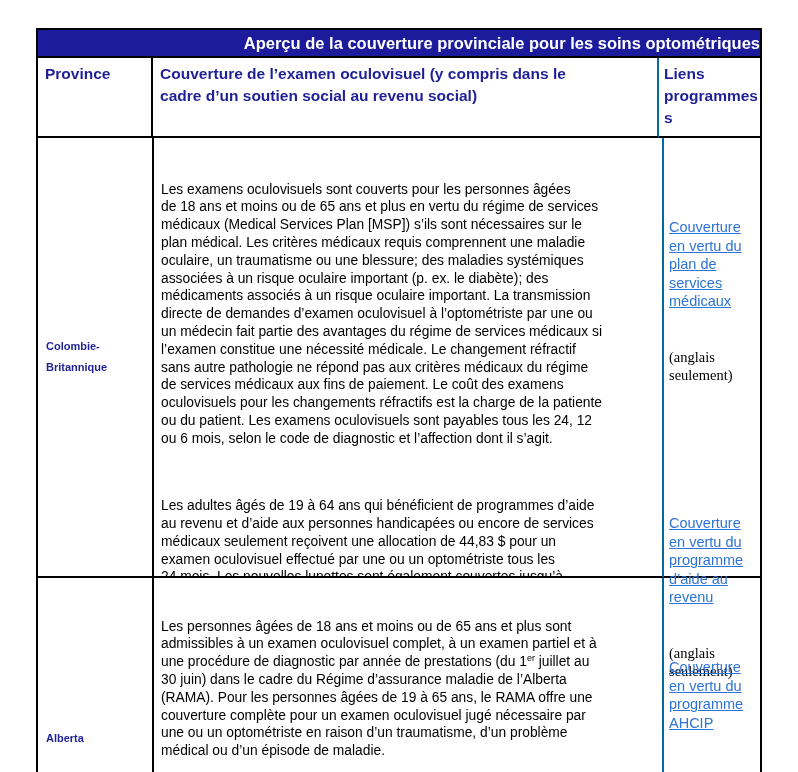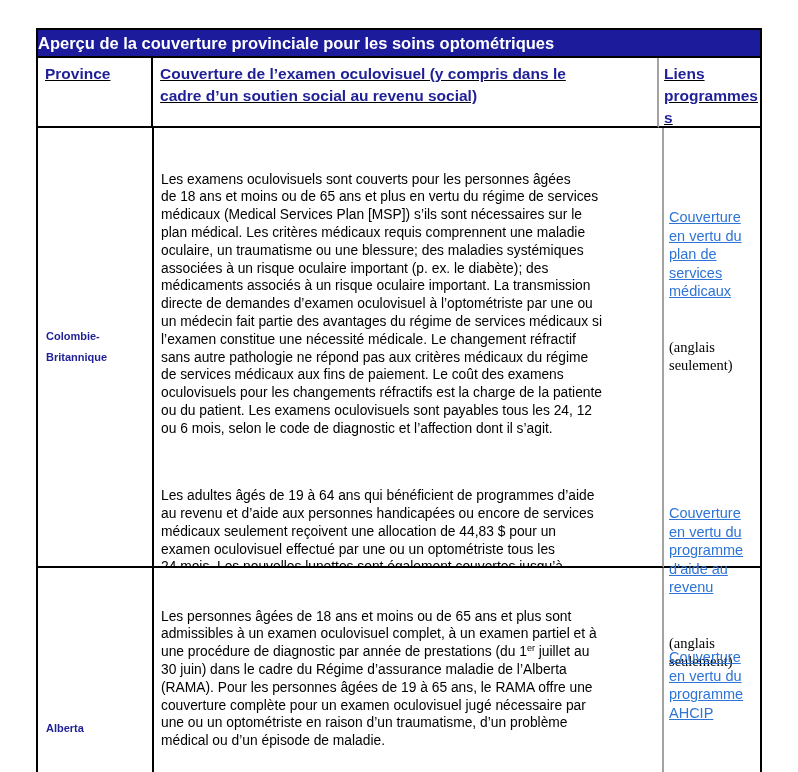--- a/index.html
+++ b/index.html
@@ -7,30 +7,31 @@
   .page {
     position:relative; width:798px; height:772px; background:#fff;
     overflow:hidden; font-family:"Liberation Sans", sans-serif; color:#000;
   }
   .doc-table {
     position:absolute; left:36px; top:28px; width:726px;
     border:2px solid #000; background:#fff;
   }
   .title-bar {
     height:28px; background:var(--title-bar-bg,#1b1b9c); border-bottom:2px solid #000;
-    color:#fff; font-weight:bold; font-size:16.5px; text-align:left; line-height:27px;
+    color:#fff; font-weight:bold; font-size:16.5px; text-align:right; line-height:27px;
     overflow:hidden;
+    padding-left:47px;
   }
   .trow { display:flex; }
   .trow.bordered > div { border-bottom:2px solid #000; }
-  .header-row { height:70px;text-decoration:underline; }
+  .header-row { height:80px; }
   .row-1 { height:440px; }
   .row-2 { height:260px; }
   .c1 { width:116px; border-right:2px solid #000; position:relative; }
-  .c2 { width:510px; border-right:2px solid #a3a3a3; position:relative; }
+  .c2 { width:510px; border-right:2px solid #0369a1; position:relative; }
   .c3 { flex:1; position:relative; }
   .head-text {
     color:var(--heading-text,#1f1f96); font-weight:bold; font-size:15.5px;
     line-height:22px; white-space:pre; padding:5px 2px 0 7px;
   }
   .c3 .head-text { padding-left:5px; }
   .province-label {
     position:absolute; left:8px; color:var(--heading-text,#1f1f96);
     font-weight:bold; font-size:11px; line-height:21px; white-space:pre;
   }

